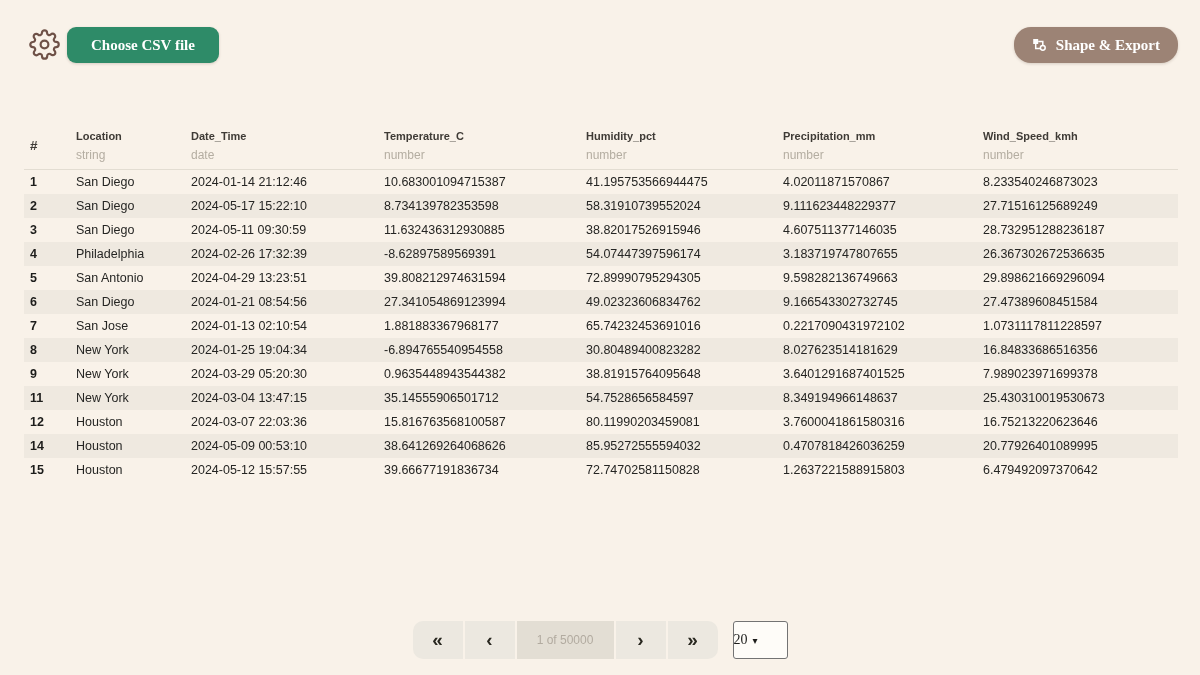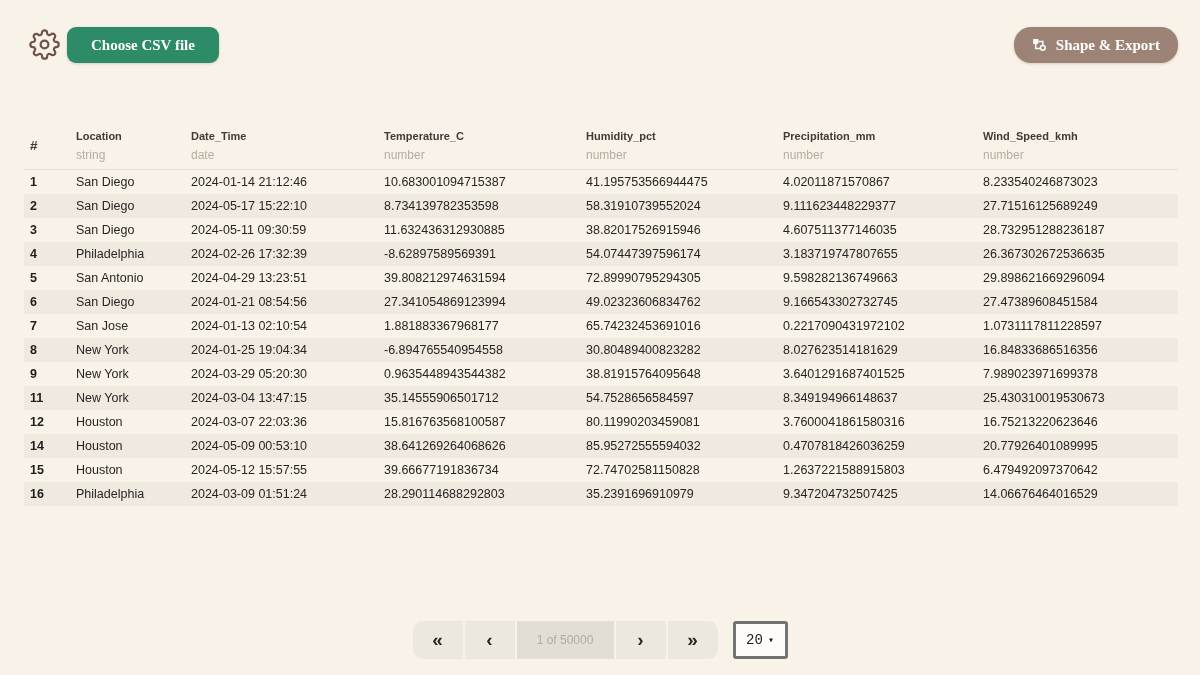--- a/index.html
+++ b/index.html
@@ -64,23 +64,23 @@
     background:var(--seg);border:none;cursor:pointer;height:38px;width:50px;
     display:flex;align-items:center;justify-content:center;
     font-size:19px;font-weight:700;color:#28271f;
     font-family:"Liberation Sans", sans-serif;
   }
   .pager .seg.display{
     width:97px;background:var(--seg-display);color:#b2aba0;
     font-size:12px;font-weight:400;cursor:default;
   }
   .page-size{
-    height:38px;min-width:55px;background:#fefcf8;border:3px solid #737373;
-    border-radius:3px;display:flex;align-items:center;justify-content:center;gap:5px;
-    font-size:14px;color:#1d1d1b;cursor:pointer;font-family:Liberation Mono, monospace;
+    height:38px;min-width:55px;background:#fefcf8;border:1px solid #737373;
+    border-radius:3px;display:flex;align-items:center;gap:5px;
+    font-size:14px;color:#1d1d1b;cursor:pointer;font-family:Liberation Serif, serif;
   }
   .page-size .caret{font-size:10px;color:#1d1d1b;}
 </style>
 </head>
 <body>
 
 <div class="topbar">
   <button class="gear-btn">
     <span style="display:flex;">
       <svg width="31" height="31" viewBox="0 0 24 24" fill="none" stroke="currentColor" stroke-width="1.7" stroke-linecap="round" stroke-linejoin="round">
@@ -260,29 +260,20 @@
         </tr>
         <tr>
           <td>15</td>
           <td>Houston</td>
           <td>2024-05-12 15:57:55</td>
           <td>39.66677191836734</td>
           <td>72.74702581150828</td>
           <td>1.2637221588915803</td>
           <td>6.479492097370642</td>
         </tr>
-        <tr>
-          <td>16</td>
-          <td>Philadelphia</td>
-          <td>2024-03-09 01:51:24</td>
-          <td>28.290114688292803</td>
-          <td>35.2391696910979</td>
-          <td>9.347204732507425</td>
-          <td>14.06676464016529</td>
-        </tr>
       </tbody>
   </table>
 </div>
 
 <div class="pagebar">
   <div class="pager">
     <button class="seg">
         <span>«</span>
       </button>
     <button class="seg">

